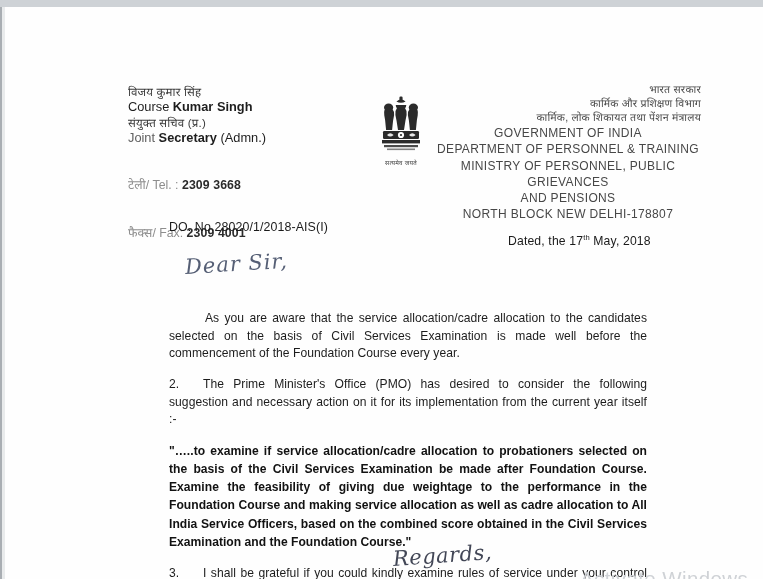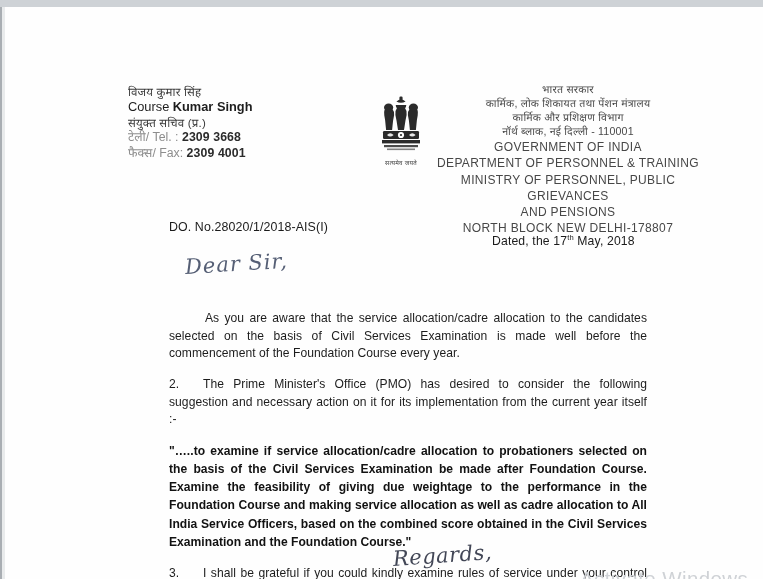--- a/index.html
+++ b/index.html
@@ -78,20 +78,21 @@
     color: #3a3a3a;
   }
   .lh-left .en {
     font-size: 12.8px;
     color: #1d1d1d;
   }
   .lh-left .en.strong { font-weight: bold; }
   .lh-left .mixed {
     font-size: 12.3px;
     color: #2b2b2b;
+    margin-top: 32px;
   }
   .lh-left .mixed b { font-weight: bold; letter-spacing: 0.1px; }
   .lh-left .faint { color: #8d8d8d; }
 
   .emblem {
     position: absolute;
     left: 366px;
     top: 10px;
     width: 60px;
     height: 85px;
@@ -110,40 +111,41 @@
     left: 430px;
     top: 3px;
     width: 266px;
     text-align: center;
     line-height: 1.32;
   }
   .lh-right .hi {
     font-size: 10.6px;
     color: #4a4a4a;
     letter-spacing: 0.2px;
+    text-align: right;
   }
   .lh-right .en {
     font-size: 12px;
     color: #474747;
     letter-spacing: 0.35px;
     line-height: 1.36;
   }
 
   
   .ref-no {
     position: absolute;
     left: 164px;
     top: 213px;
     font-size: 12.4px;
     color: #1b1b1b;
     letter-spacing: 0.1px;
   }
   .date-line {
     position: absolute;
-    left: 487px;
+    left: 503px;
     top: 226px;
     font-size: 12.2px;
     color: #1b1b1b;
     letter-spacing: 0.15px;
   }
   .date-line sup { font-size: 7.6px; vertical-align: super; }
 
   
   .handwriting {
     font-family: "DejaVu Serif", serif;
@@ -226,20 +228,23 @@
   <div id="page">
 
     <div class="letterhead">
 
       <div class="lh-left">
         <div class="hi">विजय कुमार सिंह</div>
         <div class="en strong">
           <span style="font-weight:400">Course </span><span>Kumar Singh</span>
         </div>
         <div class="hi">संयुक्त सचिव (प्र.)</div>
+        <div class="en">
+          <span style="color:#606060">Joint </span><span style="font-weight:bold">Secretary</span><span> (Admn.)</span>
+        </div>
         <div class="mixed">
           <span class="faint">टेली/</span>
           <span class="faint">Tel. :</span>
           <b>2309 3668</b>
         </div>
         <div class="mixed">
           <span class="faint">फैक्स/</span>
           <span class="faint">Fax:</span>
           <b>2309 4001</b>
         </div>
@@ -272,23 +277,22 @@
             <path d="M18.4 11.5 q4.6 -4 9.2 0 q-4.6 2.6 -9.2 0z"></path>
 
             <rect x="21.4" y="6.5" width="3.2" height="5" rx="1.2"></rect>
           </g>
         </svg>
         <div class="motto">सत्यमेव जयते</div>
       </div>
 
       <div class="lh-right">
         <div class="hi">भारत सरकार</div>
+        <div class="hi">कार्मिक और प्रशिक्षण विभाग</div>
         <div class="hi">कार्मिक, लोक शिकायत तथा पेंशन मंत्रालय</div>
-        <div class="hi">कार्मिक और प्रशिक्षण विभाग</div>
-        <div class="hi">नॉर्थ ब्लाक, नई दिल्ली - 110001</div>
         <div class="en">GOVERNMENT OF INDIA</div>
         <div class="en">DEPARTMENT OF PERSONNEL &amp; TRAINING</div>
         <div class="en">MINISTRY OF PERSONNEL, PUBLIC GRIEVANCES</div>
         <div class="en">AND PENSIONS</div>
         <div class="en">NORTH BLOCK NEW DELHI-178807</div>
       </div>
     </div>
 
     <div class="ref-no">DO. No.28020/1/2018-AIS(I)</div>
 

